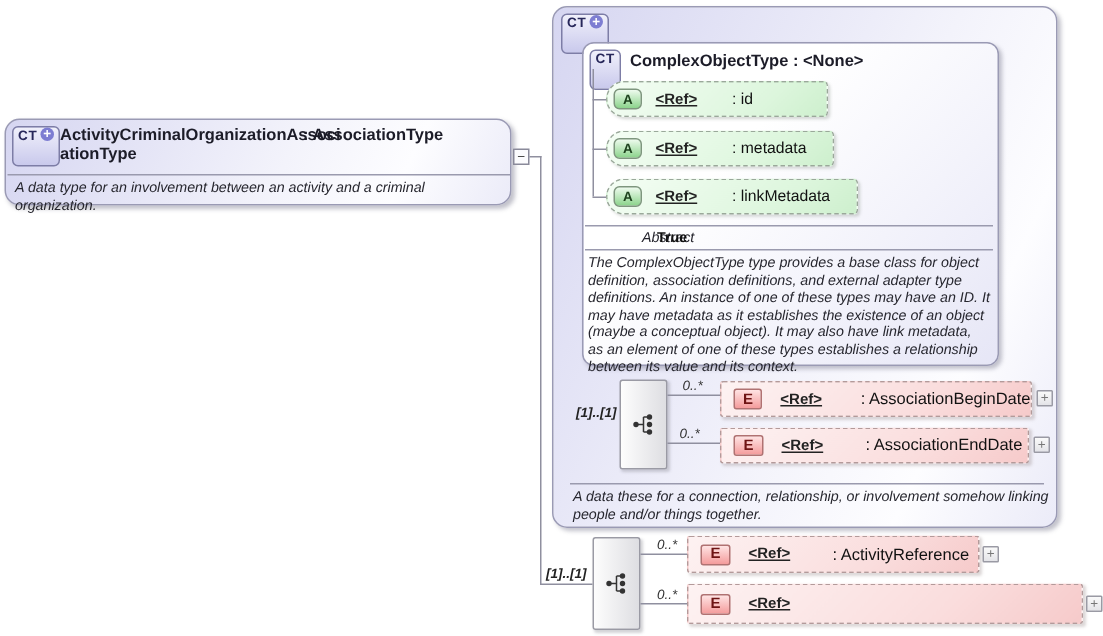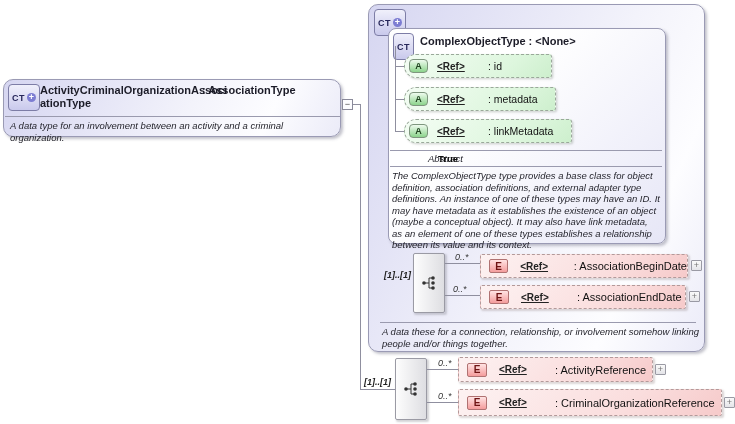--- a/index.html
+++ b/index.html
@@ -11,21 +11,21 @@
   .line { position:absolute; background:#8f8f9f; }
   .sep  { position:absolute; height:1px; background:#9a9aae; }
 
   .typebox { position:absolute; border:1px solid #9a9ab4; border-radius:10px;
              box-shadow:2px 2px 3px rgba(120,120,140,.45); }
   .outerfill { background:linear-gradient(115deg,#d6d6f1 0%,#f3f3fb 55%,#fdfdff 78%,#ebebf8 100%); }
   .innerfill { background:linear-gradient(135deg,#ffffff 35%,#f0f0fa 75%,#e6e6f6 100%); }
 
   .ct-badge { position:absolute; height:27px; border:1px solid #7d7da6;
               border-radius:4px; background:linear-gradient(#f0f0fb,#c9c9ec);
-              display:flex; align-items:center; padding:0 3px; gap:2px; }
+              display:flex; align-items:flex-start; padding:0 3px; gap:2px; }
   .ct-badge .ct-txt { font-size:9px; font-weight:bold; color:#27275a; letter-spacing:.5px; }
   .plus-circle { width:9px; height:9px; border-radius:50%; background:#7d7dd2; color:#ffffff;
                  font-size:9px; line-height:9px; font-weight:bold; text-align:center; }
 
   .boxtitle { position:absolute; font-size:11px; font-weight:bold; color:#1c1c28; white-space:nowrap; }
   .desc { position:absolute; font-style:italic; font-size:9.5px; line-height:11.5px; color:#26262e; }
 
   
   .attr { position:absolute; height:24px; border:1px dashed #9aa89a;
           border-radius:12px 3px 3px 12px;
@@ -186,17 +186,16 @@
   <div class="elem" style="left:458px;top:357px;width:195px;height:25px">
     <span class="e-badge">E</span>
     <span class="ref">&lt;Ref&gt;</span>
     <span class="nm">: ActivityReference</span>
   </div>
   <div class="plusbtn" style="left:655px;top:364px">+</div>
 
   <div class="elem" style="left:458px;top:389px;width:264px;height:27px">
     <span class="e-badge">E</span>
     <span class="ref">&lt;Ref&gt;</span>
-    <span class="nm">: CriminalOrganizationReference</span>
   </div>
   <div class="plusbtn" style="left:724px;top:397px">+</div>
 
 </div>
 
 </body></html>

